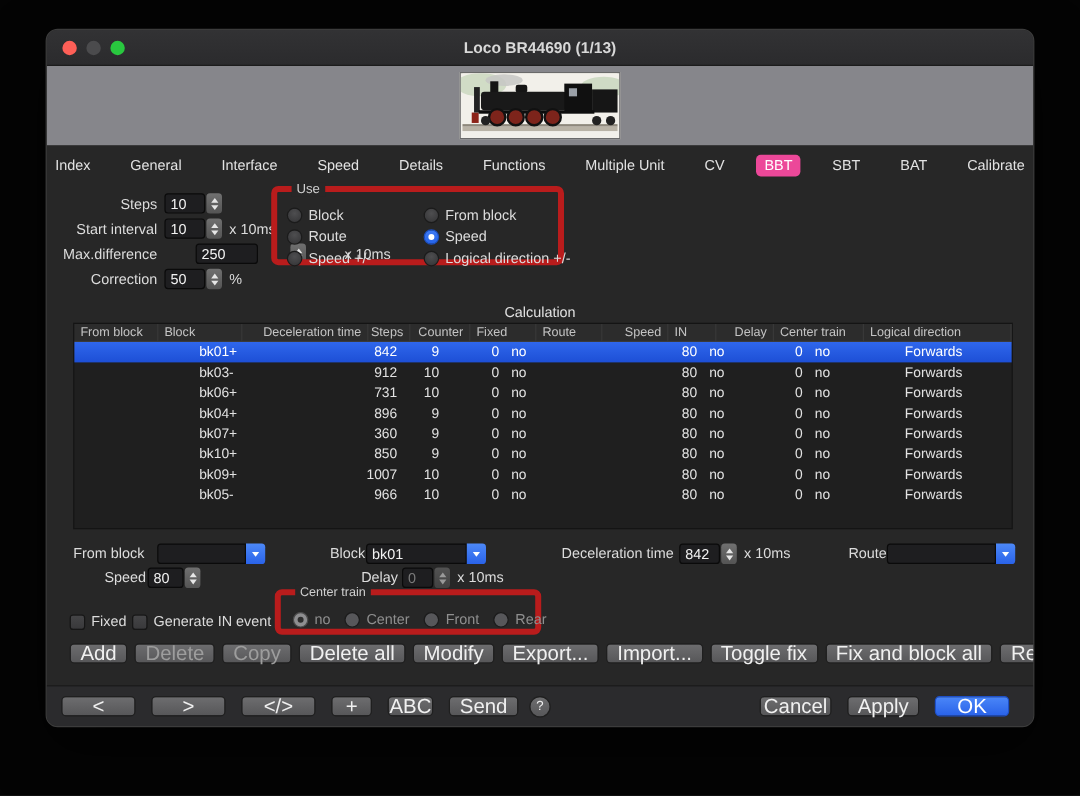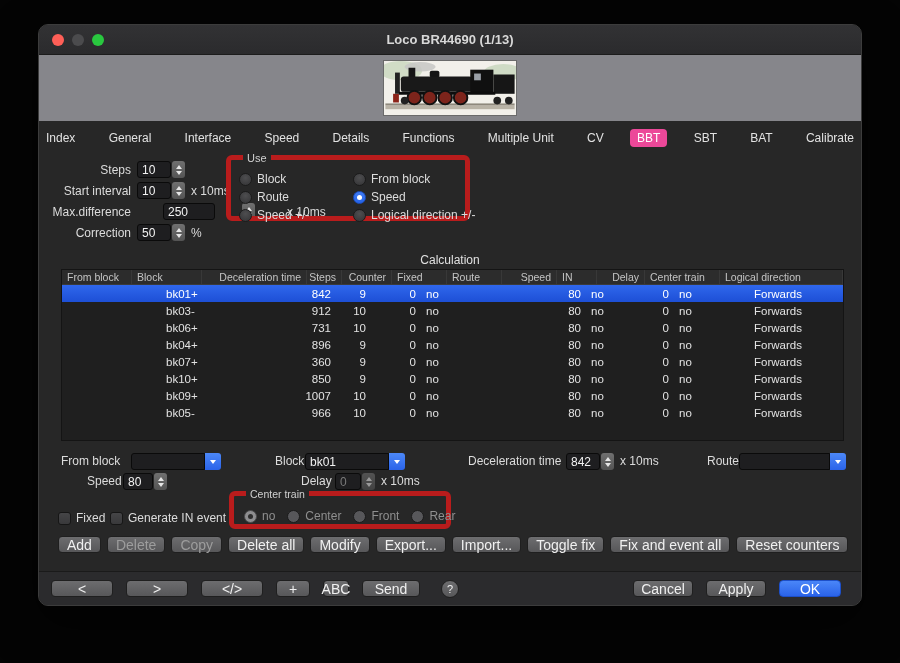--- a/index.html
+++ b/index.html
@@ -75,21 +75,21 @@
                  display:flex; align-items:center; justify-content:center; }
   .combo .cbtn .tri-dn { border-top-color:#fff; }
   .spin { position:absolute; height:17px; display:flex; }
 
   .checkbox-item { position:absolute; display:flex; align-items:center; gap:5px; font-size:12px; color:#dcdcdc; height:14px; white-space:nowrap; }
   .checkbox { width:13px; height:13px; border-radius:3px; background:linear-gradient(#454547,#39393b); border:1px solid #161616; flex:0 0 13px; }
 
   .ct-options { display:flex; gap:12px; padding:13px 0 0 10px; }
 
   .btn { height:17px; border:1px solid #1f1f1f; border-radius:4px;
-         background:linear-gradient(#6d6d6f,#575759); color:#f0f0f0; font-size:14px;
+         background:linear-gradient(#6d6d6f,#575759); color:#f0f0f0; font-size:17px;
          font-family:inherit; padding:0 8px; display:inline-flex; align-items:center; justify-content:center; white-space:nowrap; }
   .btn.disabled { color:#9d9d9d; }
   .btn.primary { background:linear-gradient(#4a86f8,#2a63e9); border-color:#1d4fc8; color:#fff; }
   #action-buttons { position:absolute; left:19px; top:511px; display:flex; gap:6px; }
 
   .footer { position:absolute; left:0; top:546px; width:100%; height:36px; background:#2b2b2d; border-top:1px solid #1a1a1a; }
   #footer-nav { position:absolute; left:12px; top:8px; display:flex; gap:13px; }
   .help-btn { position:absolute; left:402px; top:8px; width:18px; height:18px; border-radius:50%;
               background:linear-gradient(#6d6d6f,#575759); border:1px solid #1f1f1f; color:#f0f0f0;
               font-size:11px; display:flex; align-items:center; justify-content:center; font-family:inherit; }
@@ -431,31 +431,31 @@
 
   <div id="action-buttons">
       <button class="btn">Add</button>
       <button class="btn disabled">Delete</button>
       <button class="btn disabled">Copy</button>
       <button class="btn">Delete all</button>
       <button class="btn">Modify</button>
       <button class="btn">Export...</button>
       <button class="btn">Import...</button>
       <button class="btn">Toggle fix</button>
-      <button class="btn">Fix and event all</button>
+      <button class="btn">Fix and block all</button>
       <button class="btn">Reset counters</button>
     </div>
 
   <div class="footer">
     <div id="footer-nav">
         <button class="btn" style="width: 62px;">&lt;</button>
         <button class="btn" style="width: 62px;">&gt;</button>
         <button class="btn" style="width: 62px;">&lt;/&gt;</button>
         <button class="btn" style="width: 34px;">+</button>
-        <button class="btn" style="width: 26px;">ABC</button>
+        <button class="btn" style="width: 38px;">ABC</button>
         <button class="btn" style="width: 58px;">Send</button>
       </div>
     <button class="help-btn">?</button>
     <div class="footer-right">
       <button class="btn" style="width:60px;">Cancel</button>
       <button class="btn" style="width:60px;">Apply</button>
       <button class="btn primary" style="width:62px;">OK</button>
     </div>
   </div>
 

